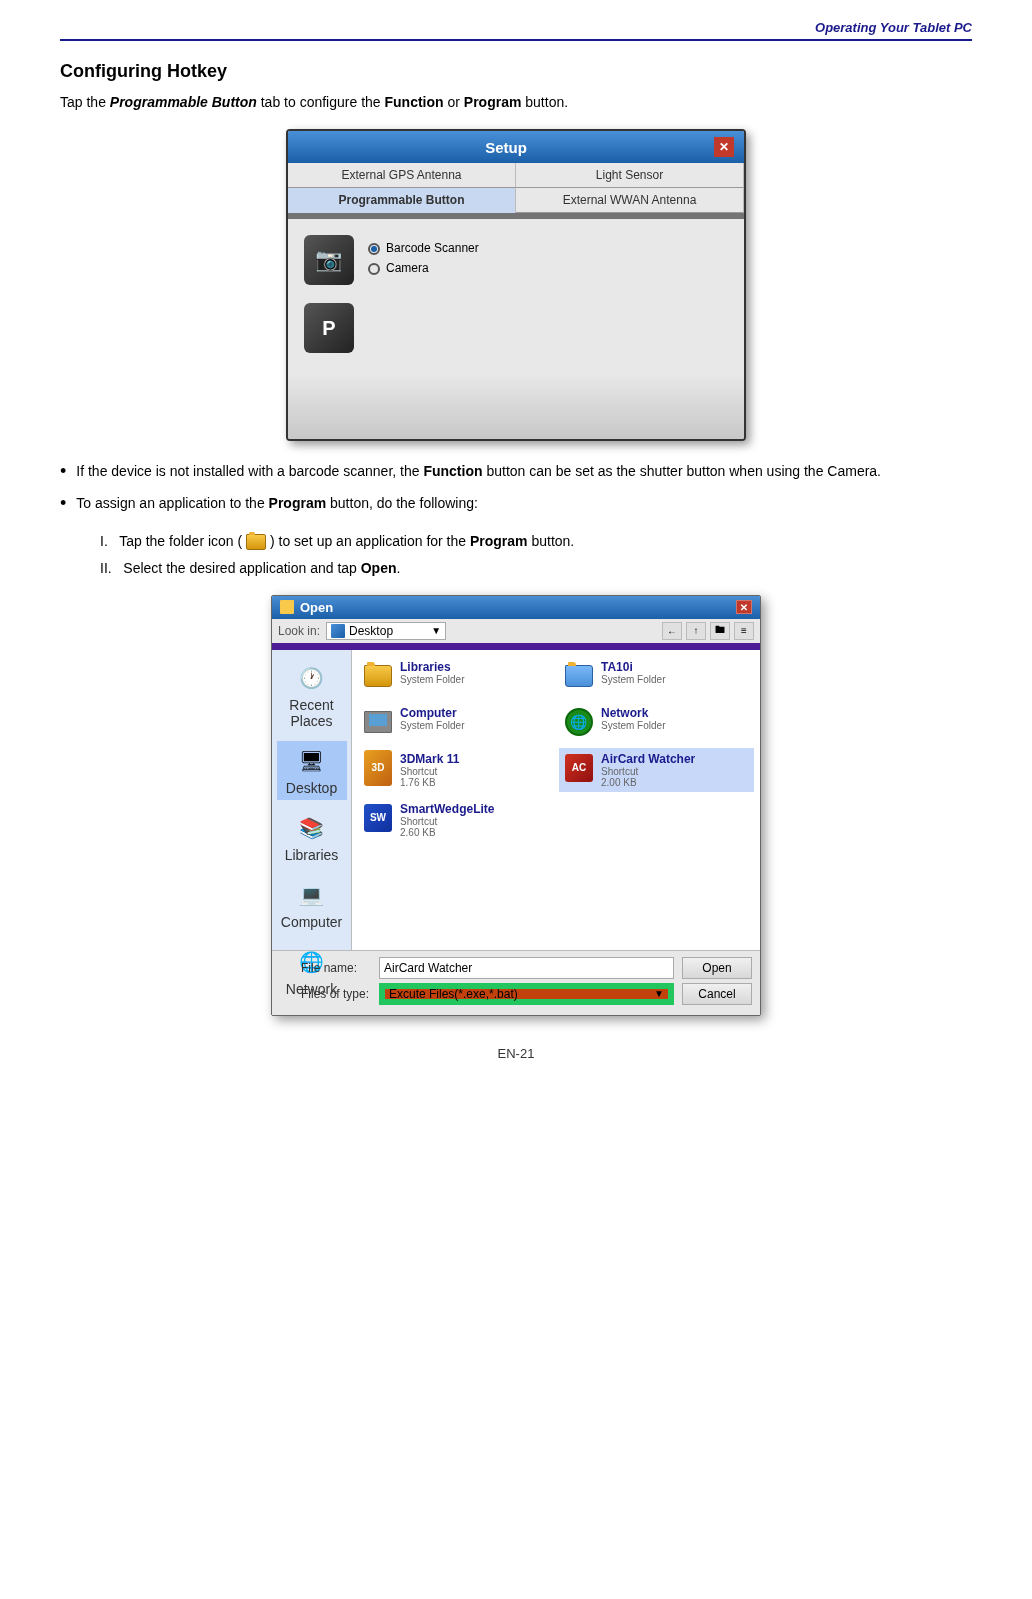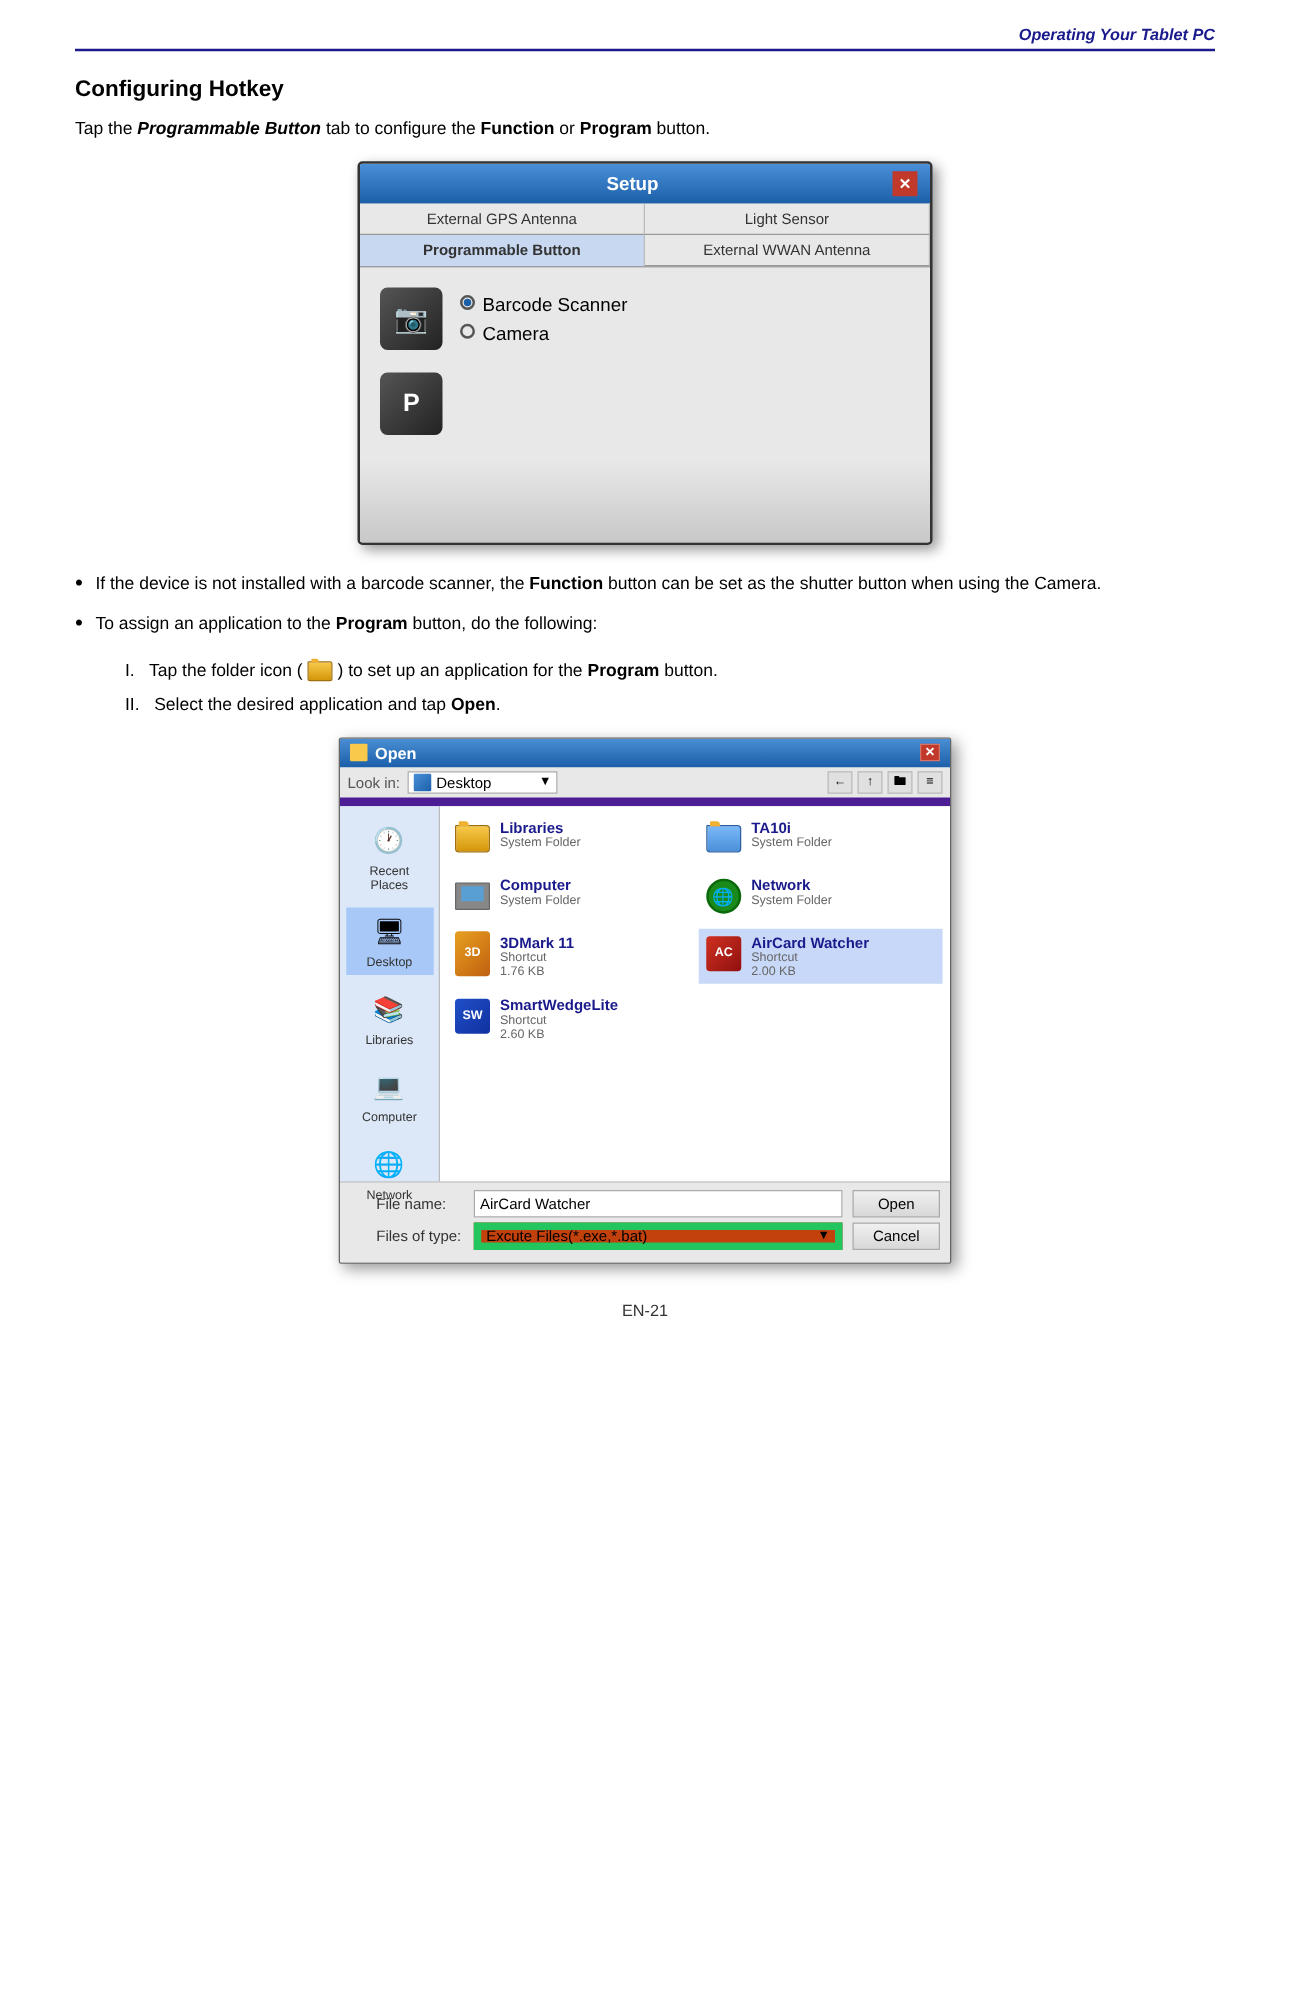--- a/index.html
+++ b/index.html
@@ -78,21 +78,21 @@
       cursor: pointer;
       display: flex;
       align-items: center;
       justify-content: center;
       font-weight: bold;
     }
     .setup-tabs {
       display: grid;
       grid-template-columns: 1fr 1fr;
       background: #d8d8d8;
-      border-bottom: 1px solid #737373;
+      border-bottom: 6px solid #737373;
     }
     .setup-tab {
       padding: 5px 8px;
       font-size: 12px;
       text-align: center;
       border-right: 1px solid #bbb;
       border-bottom: 1px solid #999;
       background: #e8e8e8;
       color: #333;
     }
@@ -118,21 +118,21 @@
       background: linear-gradient(135deg, #555, #222);
       border-radius: 6px;
       display: flex;
       align-items: center;
       justify-content: center;
       flex-shrink: 0;
       font-size: 22px;
       color: white;
     }
     .radio-group { display: flex; flex-direction: column; gap: 6px; margin-top: 6px; }
-    .radio-item { display: flex; align-items: flex-start; gap: 6px; font-size: 15px; }
+    .radio-item { display: flex; align-items: flex-end; gap: 6px; font-size: 12px; }
     .radio-dot {
       width: 12px; height: 12px; border-radius: 50%;
       border: 2px solid #555;
       display: flex; align-items: center; justify-content: center;
     }
     .radio-dot.selected::after {
       content: '';
       width: 6px; height: 6px;
       background: #1a5fa8;
       border-radius: 50%;
@@ -304,21 +304,21 @@
       cursor: pointer;
       padding: 4px;
       width: 70px;
     }
     .sidebar-item.selected { background: #a8c8f8; }
     .sidebar-icon {
       width: 32px; height: 32px;
       display: flex; align-items: center; justify-content: center;
       font-size: 20px;
     }
-    .sidebar-label { font-size: 10px; text-align: center; color: #333; }
+    .sidebar-label { font-size: 14px; text-align: center; color: #333; }
 
     .open-content {
       flex: 1;
       background: white;
       padding: 6px;
       overflow: auto;
     }
     .file-grid {
       display: grid;
       grid-template-columns: 1fr 1fr;

